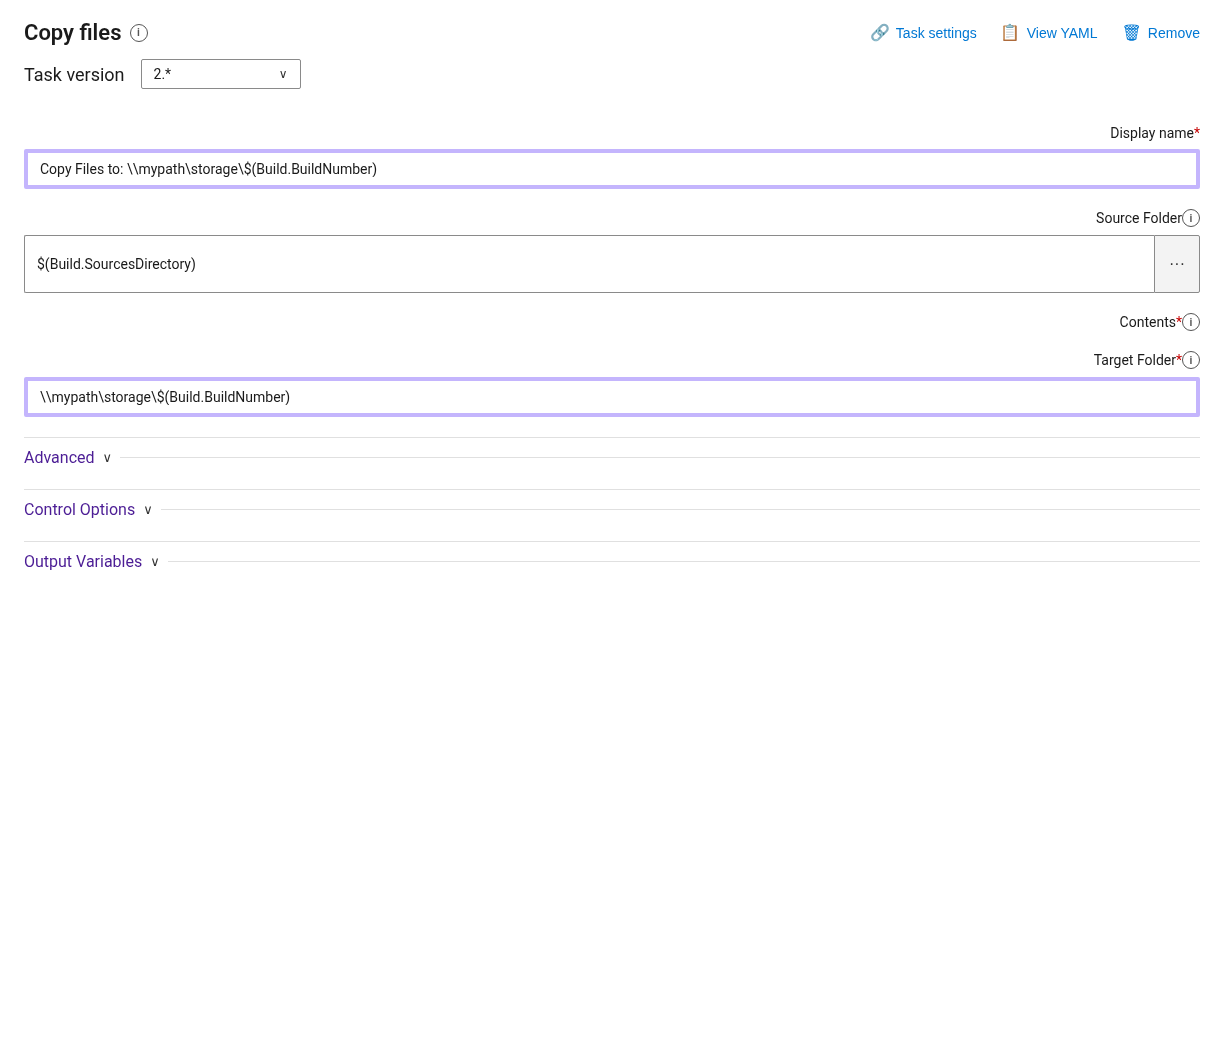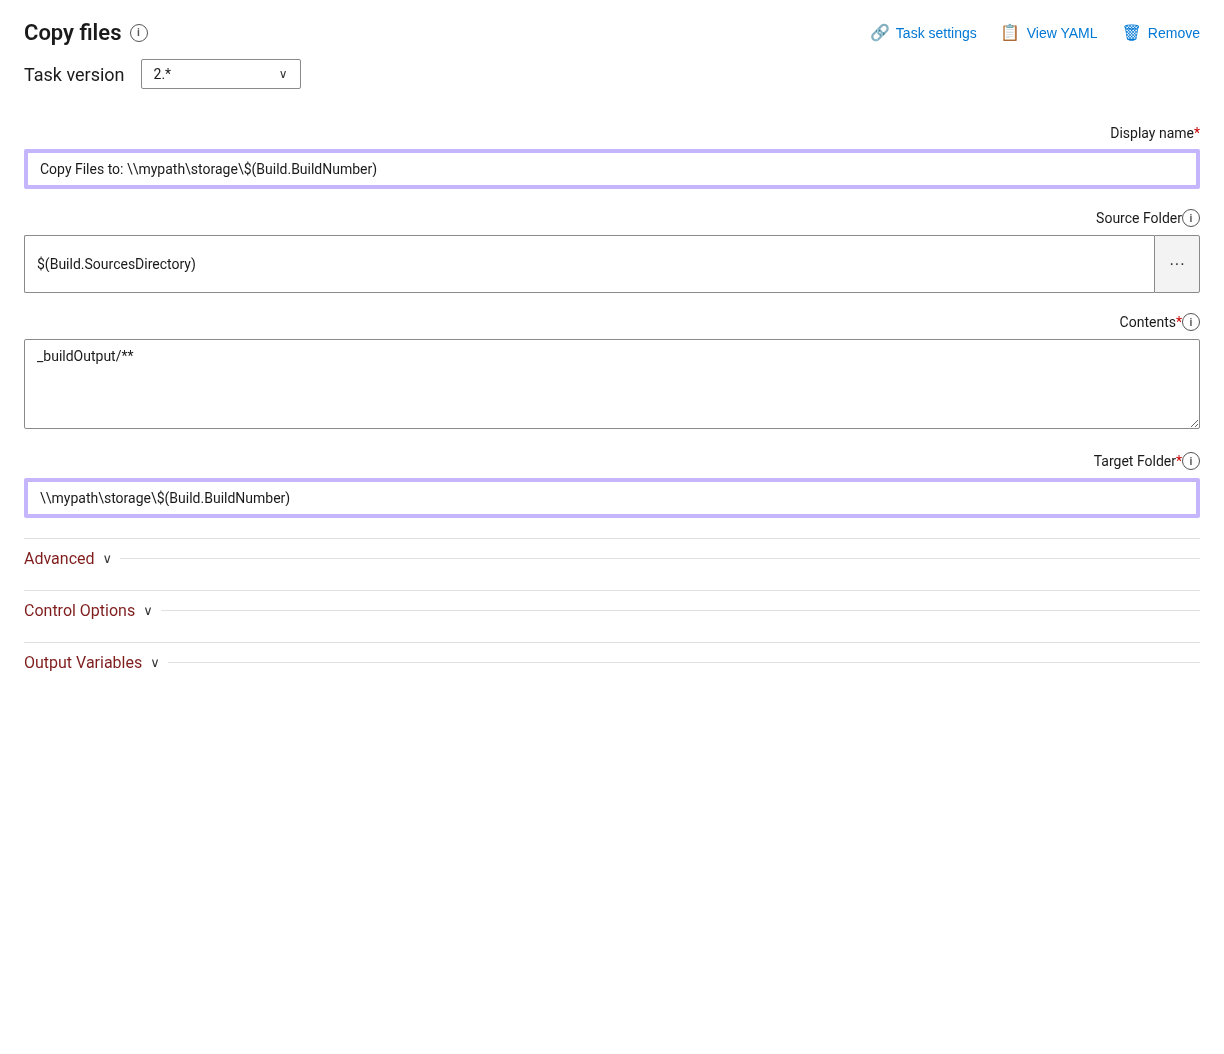--- a/index.html
+++ b/index.html
@@ -183,21 +183,21 @@
       gap: 8px;
       margin: 12px 0;
       padding: 10px 0;
       border-top: 1px solid #e0e0e0;
       cursor: pointer;
     }
 
     .section-divider-label {
       font-size: 16px;
       font-weight: 400;
-      color: #7f1d1d;
+      color: #4c1d95;
     }
 
     .section-chevron {
       font-size: 13px;
       color: #333;
     }
 
     .divider-line {
       flex: 1;
       height: 1px;
@@ -256,21 +256,20 @@
     </button>
   </div>
 </div>
 
 <div class="form-group">
   <div class="form-label">
     <span>Contents</span>
     <span class="required-star">*</span>
     <span class="info-icon">i</span>
   </div>
-  <textarea class="form-textarea" style="">_buildOutput/**</textarea>
 </div>
 
 <div class="form-group">
   <div class="form-label">
     <span>Target Folder</span>
     <span class="required-star">*</span>
     <span class="info-icon">i</span>
   </div>
   <input class="form-input" type="text" value="\\mypath\storage\$(Build.BuildNumber)" style="">
 </div>

